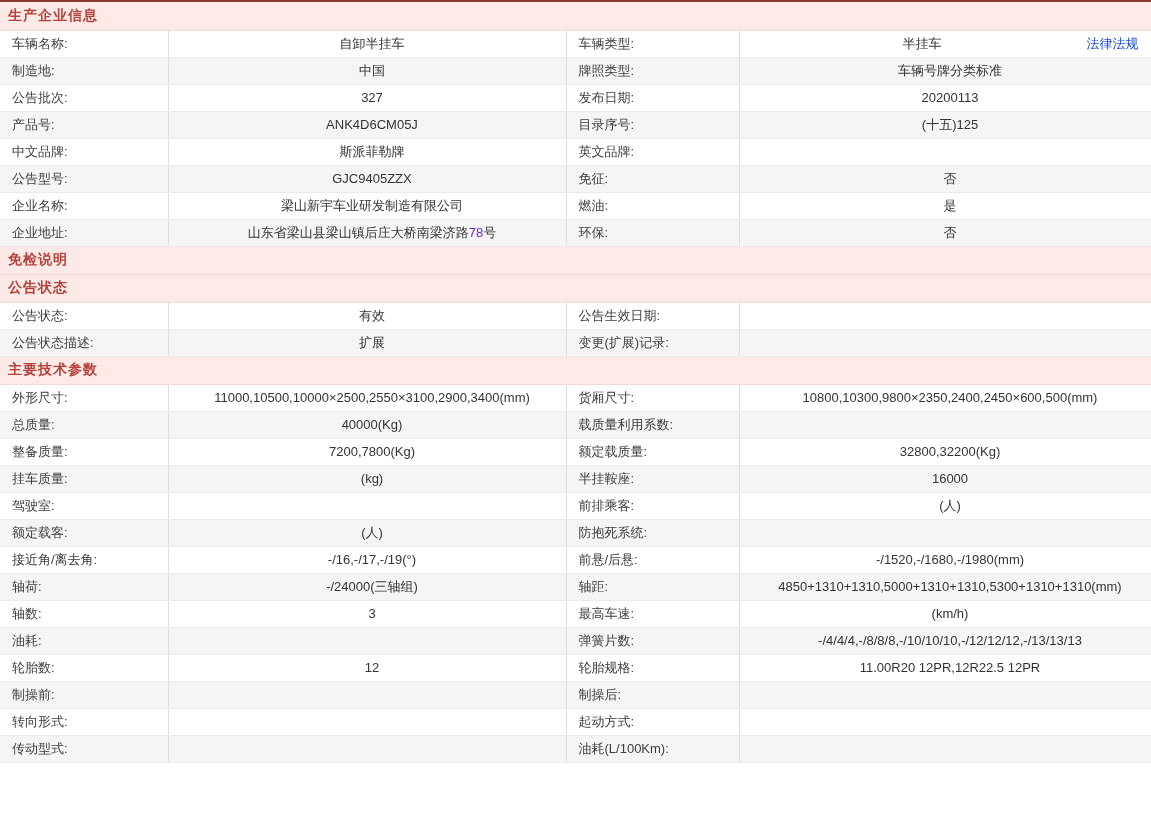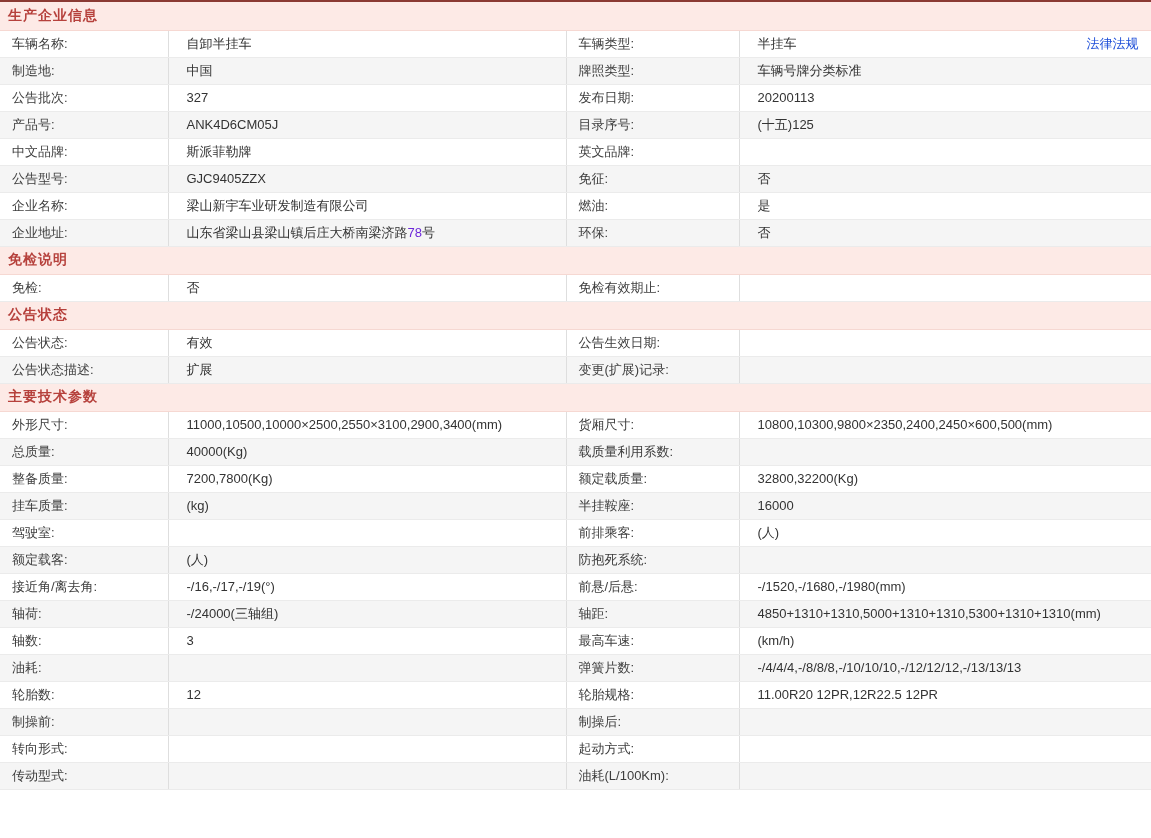--- a/index.html
+++ b/index.html
@@ -9,21 +9,21 @@
   th.section-title{
     background:#fdeae6;color:#b6413c;font-size:14px;font-weight:bold;
     text-align:left;height:28px;padding:0 0 0 8px;box-sizing:border-box;
     border-bottom:1px solid #f6d8d2;letter-spacing:1px;
   }
   tr.data td{
     height:27px;box-sizing:border-box;font-size:13px;color:#3d3d3d;
     padding:0 8px 0 12px;border-right:1px solid #dedede;border-bottom:1px solid #ebebeb;
     overflow:hidden;white-space:nowrap;vertical-align:middle;background:#fff;
   }
-  tr.data td.val{color:#333;padding-left:18px;}
+  tr.data td.val{color:#333;padding-left:18px;text-align:center;}
   tr.data td:last-child{border-right:none;}
   tr.data.alt td{background:#f5f5f5;}
   .hl{color:#6d28d9;}
   a.corner-link{float:right;color:#1d4ed8;text-decoration:none;font-size:13px;margin-right:4px;cursor:pointer;}
 </style>
 </head>
 <body>
 
 <div class="page">
   <table class="info">
@@ -83,26 +83,20 @@
           <td class="lbl">企业地址:</td>
           <td class="val"><span>山东省梁山县梁山镇后庄大桥南梁济路</span><span class="hl">78</span><span>号</span></td>
           <td class="lbl">环保:</td>
           <td class="val">否</td>
         </tr>
       </tbody>
       <tbody>
         <tr>
           <th colspan="4" class="section-title">免检说明</th>
         </tr>
-        <tr class="data">
-          <td class="lbl">免检:</td>
-          <td class="val">否</td>
-          <td class="lbl">免检有效期止:</td>
-          <td class="val"></td>
-        </tr>
       </tbody>
       <tbody>
         <tr>
           <th colspan="4" class="section-title">公告状态</th>
         </tr>
         <tr class="data">
           <td class="lbl">公告状态:</td>
           <td class="val">有效</td>
           <td class="lbl">公告生效日期:</td>
           <td class="val"></td>

